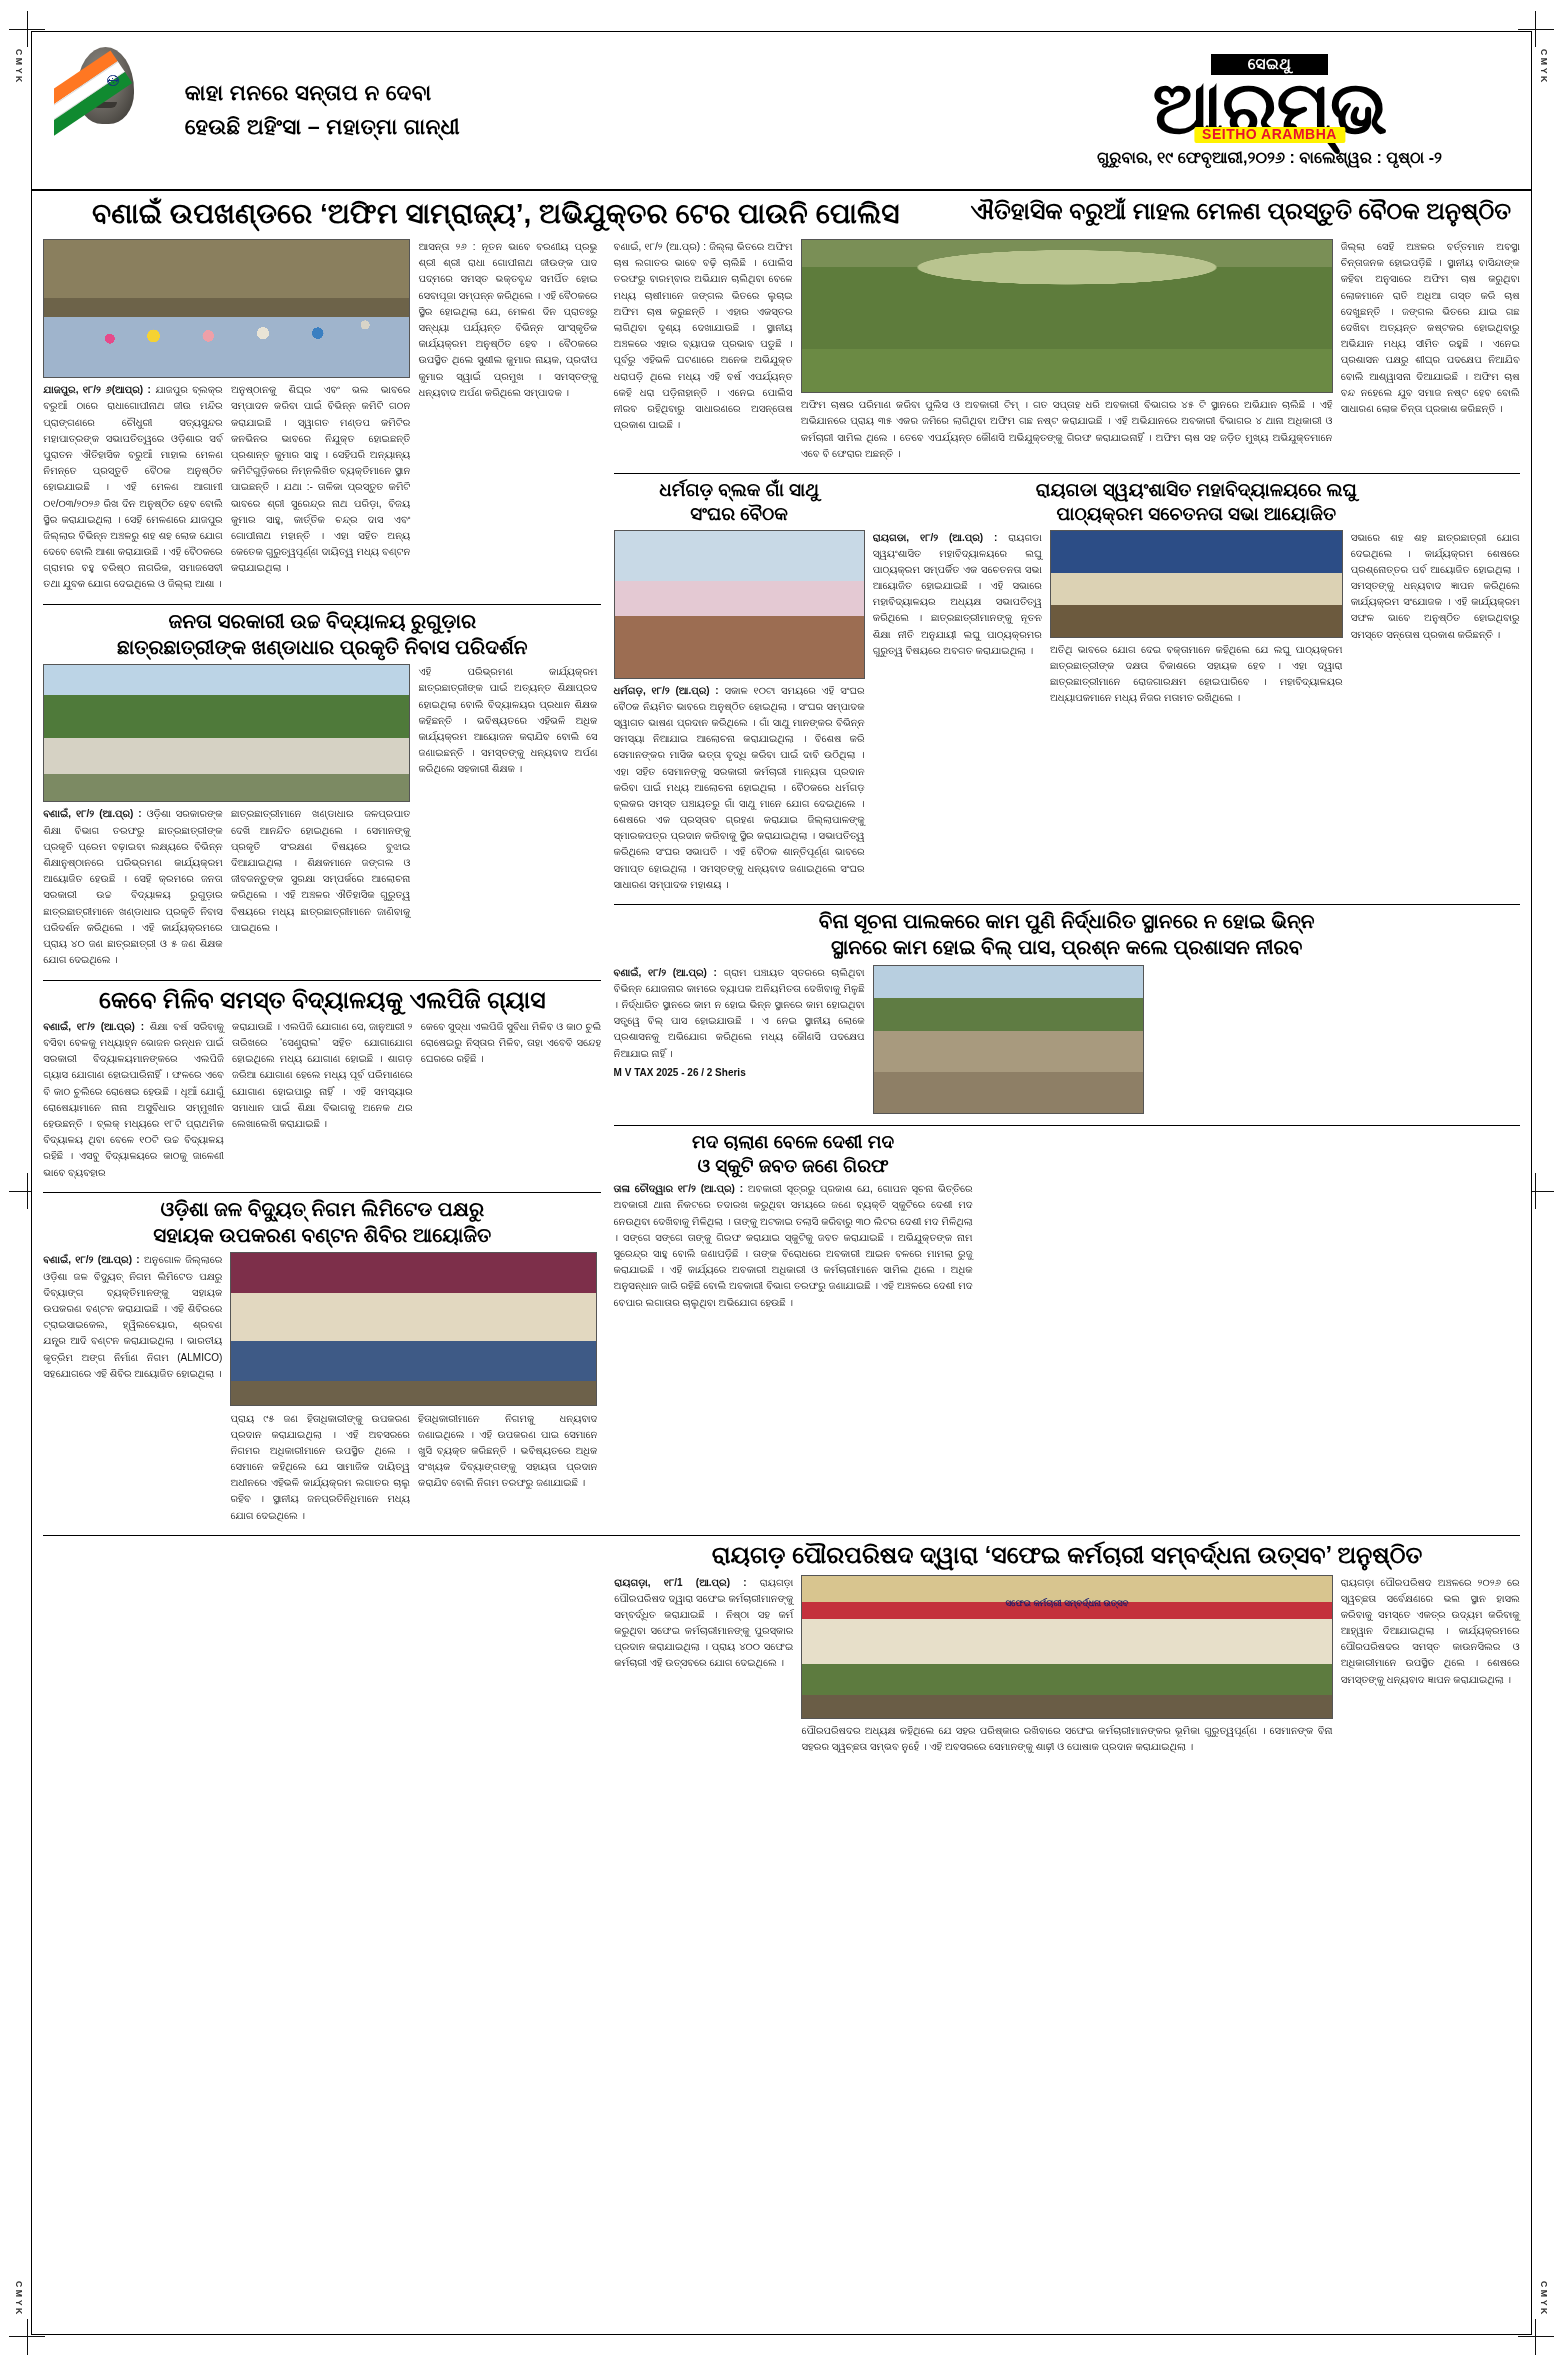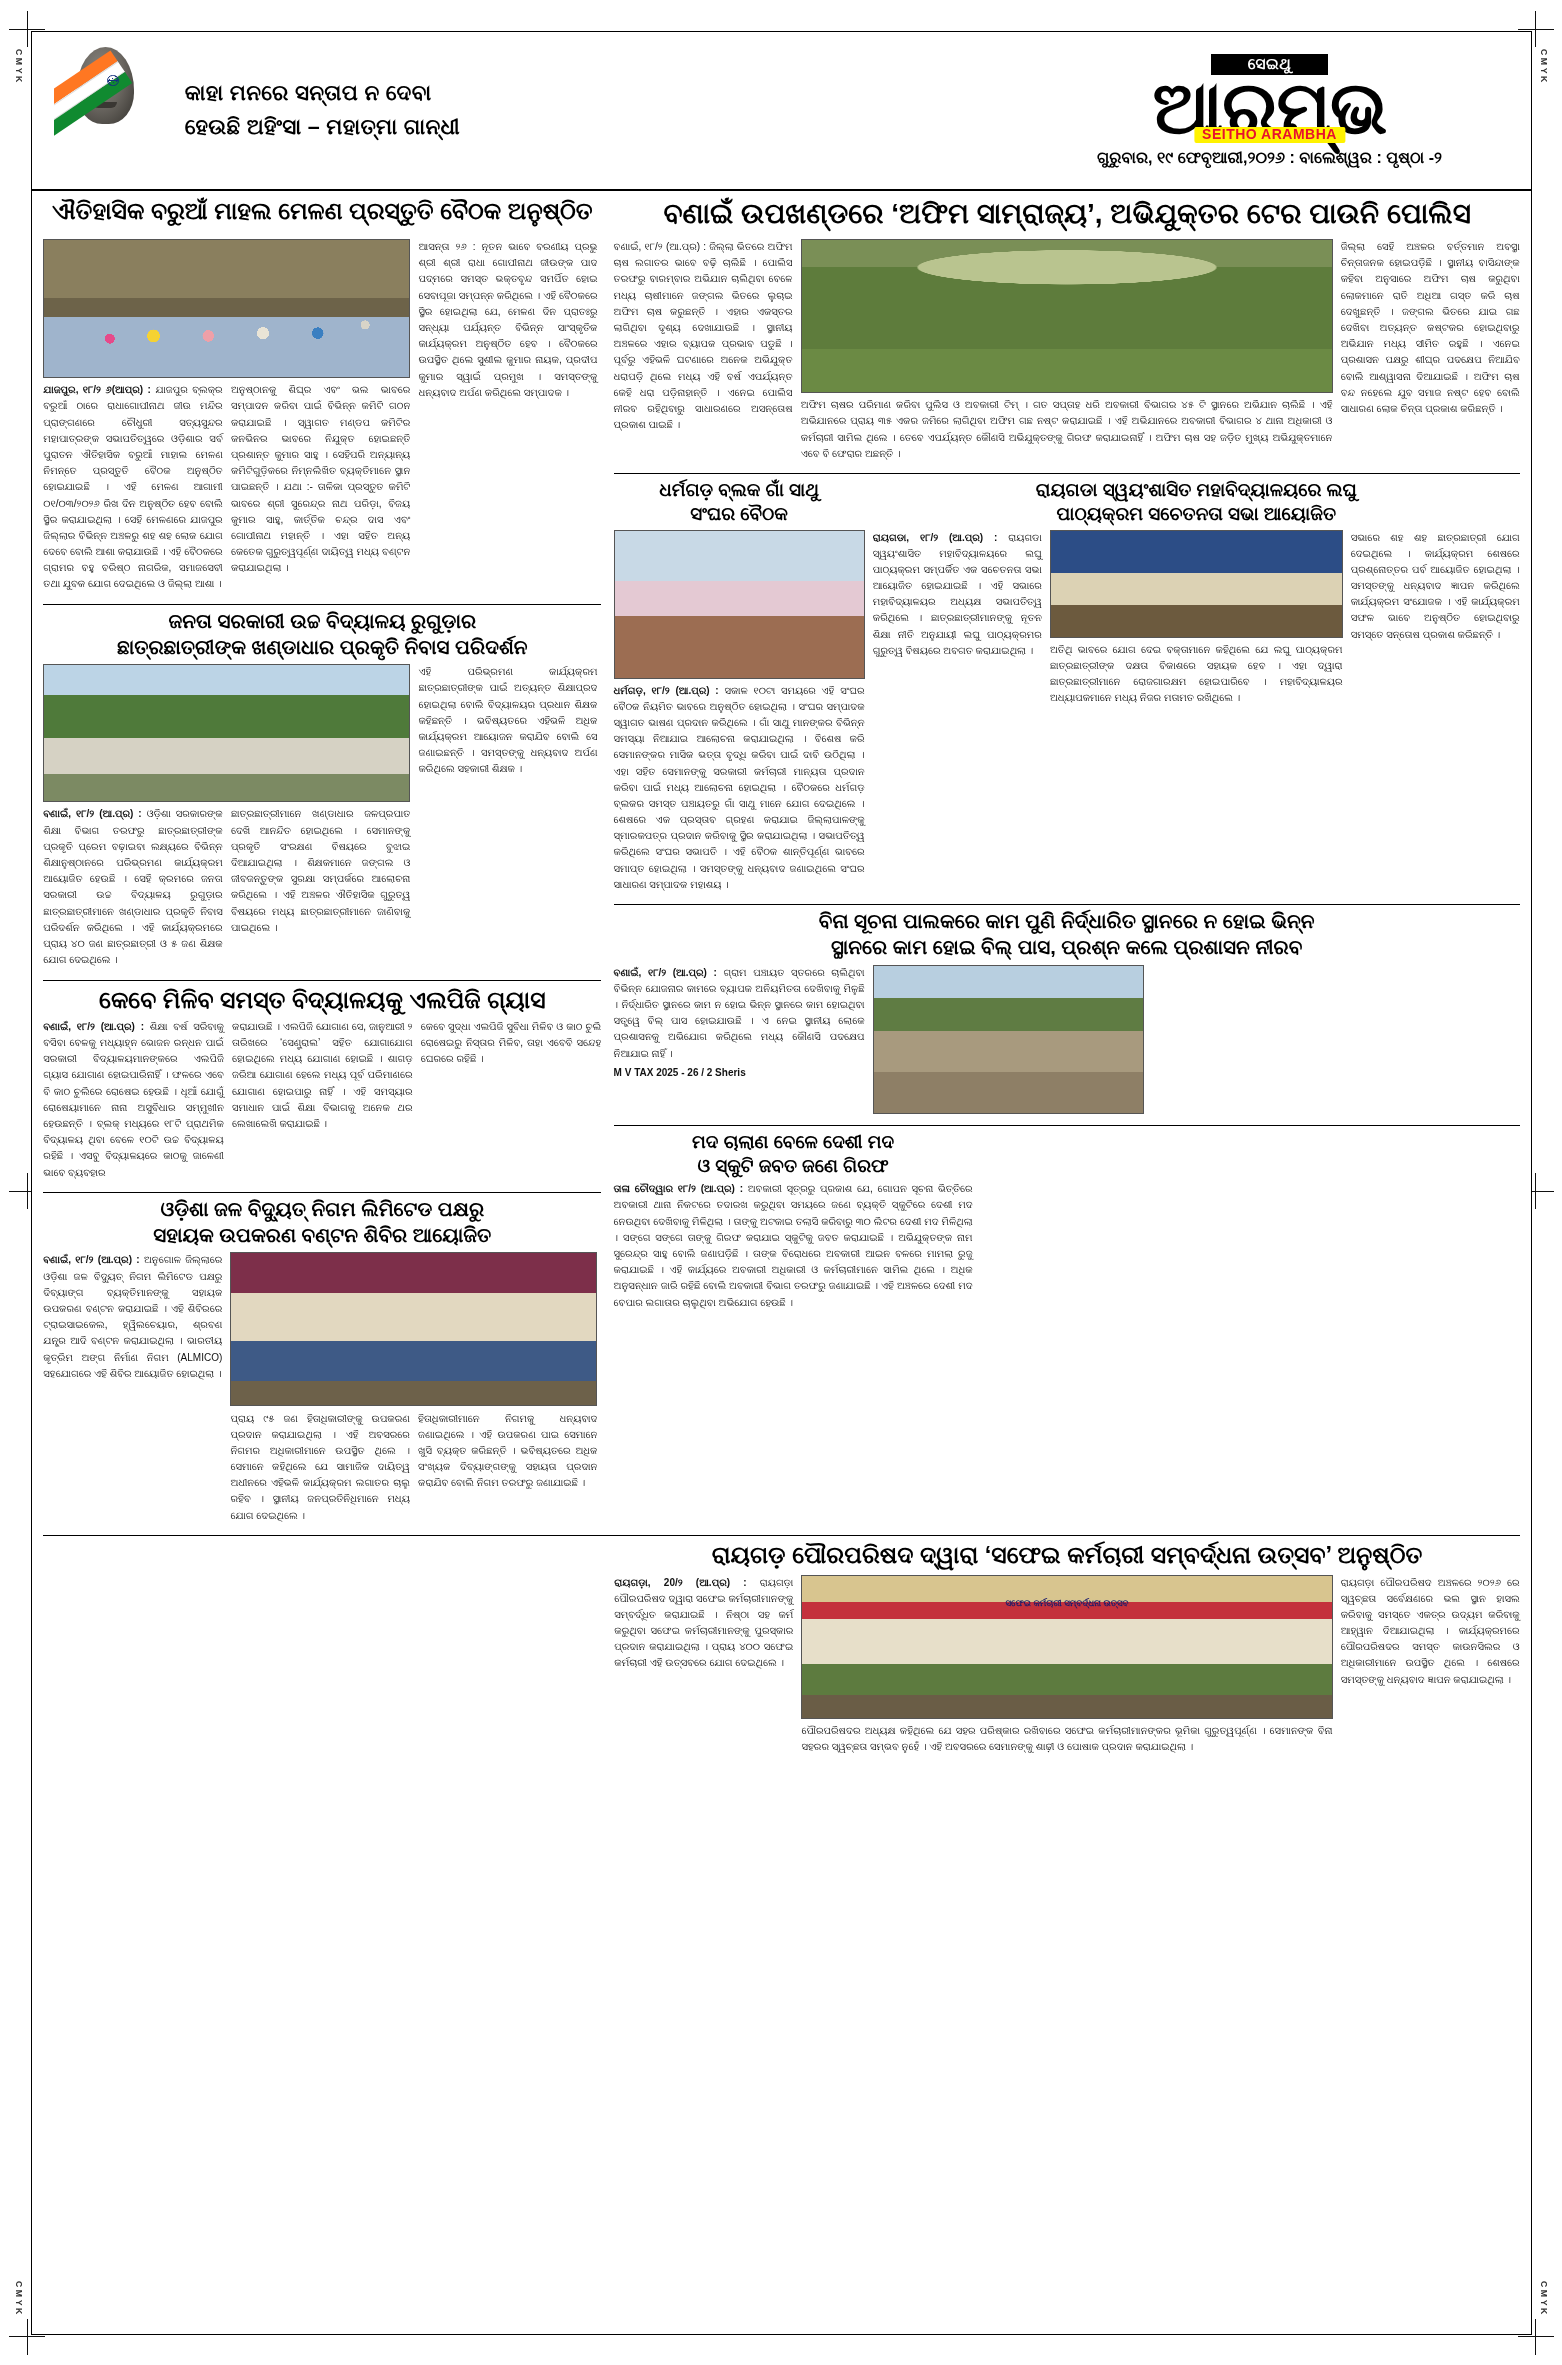--- a/index.html
+++ b/index.html
@@ -262,25 +262,25 @@
         <span>ଆରମ୍ଭ</span>
         <span class="logo-eng">SEITHO ARAMBHA</span>
       </div>
       <div class="logo-date">ଗୁରୁବାର, ୧୯ ଫେବୃଆରୀ,୨୦୨୬ : ବାଲେଶ୍ୱର : ପୃଷ୍ଠା -୨</div>
     </div>
   </div>
 
   <div class="content">
 
     <div class="cols" style="gap:13.3px;">
+      <div style="flex:1 1 auto;">
+        <div class="headline h-xl">ବଣାଇଁ ଉପଖଣ୍ଡରେ ‘ଅଫିମ ସାମ୍ରାଜ୍ୟ’, ଅଭିଯୁକ୍ତର ଟେର ପାଉନି ପୋଲିସ</div>
+      </div>
       <div style="flex:0 0 558px;">
         <div class="headline h-lg">ଐତିହାସିକ ବରୁଆଁ ମାହଲ ମେଳଣ ପ୍ରସ୍ତୁତି ବୈଠକ ଅନୁଷ୍ଠିତ</div>
-      </div>
-      <div style="flex:1 1 auto;">
-        <div class="headline h-xl">ବଣାଇଁ ଉପଖଣ୍ଡରେ ‘ଅଫିମ ସାମ୍ରାଜ୍ୟ’, ଅଭିଯୁକ୍ତର ଟେର ପାଉନି ପୋଲିସ</div>
       </div>
     </div>
 
     <div class="spacer14"></div>
 
     <div class="cols" style="gap:12.3px;">
 
       <div style="flex:0 0 558px;">
 
         <div class="cols">
@@ -455,21 +455,21 @@
     </div>
 
     <div class="spacer14"></div>
     <div class="hr-thin"></div>
 
     <div style="margin-left:571px;">
       <div class="headline h-lg">ରାୟଗଡ଼ ପୌରପରିଷଦ ଦ୍ୱାରା ‘ସଫେଇ କର୍ମଚାରୀ ସମ୍ବର୍ଦ୍ଧନା ଉତ୍ସବ’ ଅନୁଷ୍ଠିତ</div>
       <div class="spacer8"></div>
       <div class="cols">
         <div class="col body-text" style="flex:0 0 179px;">
-          <span class="lede">ରାୟଗଡ଼ା, 20/୨ (ଆ.ପ୍ର) :</span>
+          <span class="lede">ରାୟଗଡ଼ା, ୧୮/1 (ଆ.ପ୍ର) :</span>
           <span>ରାୟଗଡ଼ା ପୌରପରିଷଦ ଦ୍ୱାରା ସଫେଇ କର୍ମଚାରୀମାନଙ୍କୁ ସମ୍ବର୍ଦ୍ଧିତ କରାଯାଇଛି । ନିଷ୍ଠା ସହ କର୍ମ କରୁଥିବା ସଫେଇ କର୍ମଚାରୀମାନଙ୍କୁ ପୁରସ୍କାର ପ୍ରଦାନ କରାଯାଇଥିଲା । ପ୍ରାୟ ୪୦୦ ସଫେଇ କର୍ମଚାରୀ ଏହି ଉତ୍ସବରେ ଯୋଗ ଦେଇଥିଲେ ।</span>
         </div>
         <div class="col" style="flex:1 1 auto;">
           <div class="photo ph-felic" style="height:144px;position:relative;">
             <div style="position:absolute;left:8%;right:8%;top:16%;text-align:center;font-size:8.7px;font-weight:bold;color:#1a1a6b;font-family:'Liberation Sans',sans-serif;">ସଫେଇ କର୍ମଚାରୀ ସମ୍ବର୍ଦ୍ଧନା ଉତ୍ସବ</div>
           </div>
           <div class="spacer8"></div>
           <div class="body-text">ପୌରପରିଷଦର ଅଧ୍ୟକ୍ଷ କହିଥିଲେ ଯେ ସହର ପରିଷ୍କାର ରଖିବାରେ ସଫେଇ କର୍ମଚାରୀମାନଙ୍କର ଭୂମିକା ଗୁରୁତ୍ୱପୂର୍ଣ୍ଣ । ସେମାନଙ୍କ ବିନା ସହରର ସ୍ୱଚ୍ଛତା ସମ୍ଭବ ନୁହେଁ । ଏହି ଅବସରରେ ସେମାନଙ୍କୁ ଶାଢ଼ୀ ଓ ପୋଷାକ ପ୍ରଦାନ କରାଯାଇଥିଲା ।</div>
         </div>
         <div class="col body-text" style="flex:0 0 179px;">ରାୟଗଡ଼ା ପୌରପରିଷଦ ଅଞ୍ଚଳରେ ୨୦୨୬ ରେ ସ୍ୱଚ୍ଛତା ସର୍ବେକ୍ଷଣରେ ଭଲ ସ୍ଥାନ ହାସଲ କରିବାକୁ ସମସ୍ତେ ଏକତ୍ର ଉଦ୍ୟମ କରିବାକୁ ଆହ୍ୱାନ ଦିଆଯାଇଥିଲା । କାର୍ଯ୍ୟକ୍ରମରେ ପୌରପରିଷଦର ସମସ୍ତ କାଉନସିଲର ଓ ଅଧିକାରୀମାନେ ଉପସ୍ଥିତ ଥିଲେ । ଶେଷରେ ସମସ୍ତଙ୍କୁ ଧନ୍ୟବାଦ ଜ୍ଞାପନ କରାଯାଇଥିଲା ।</div>

